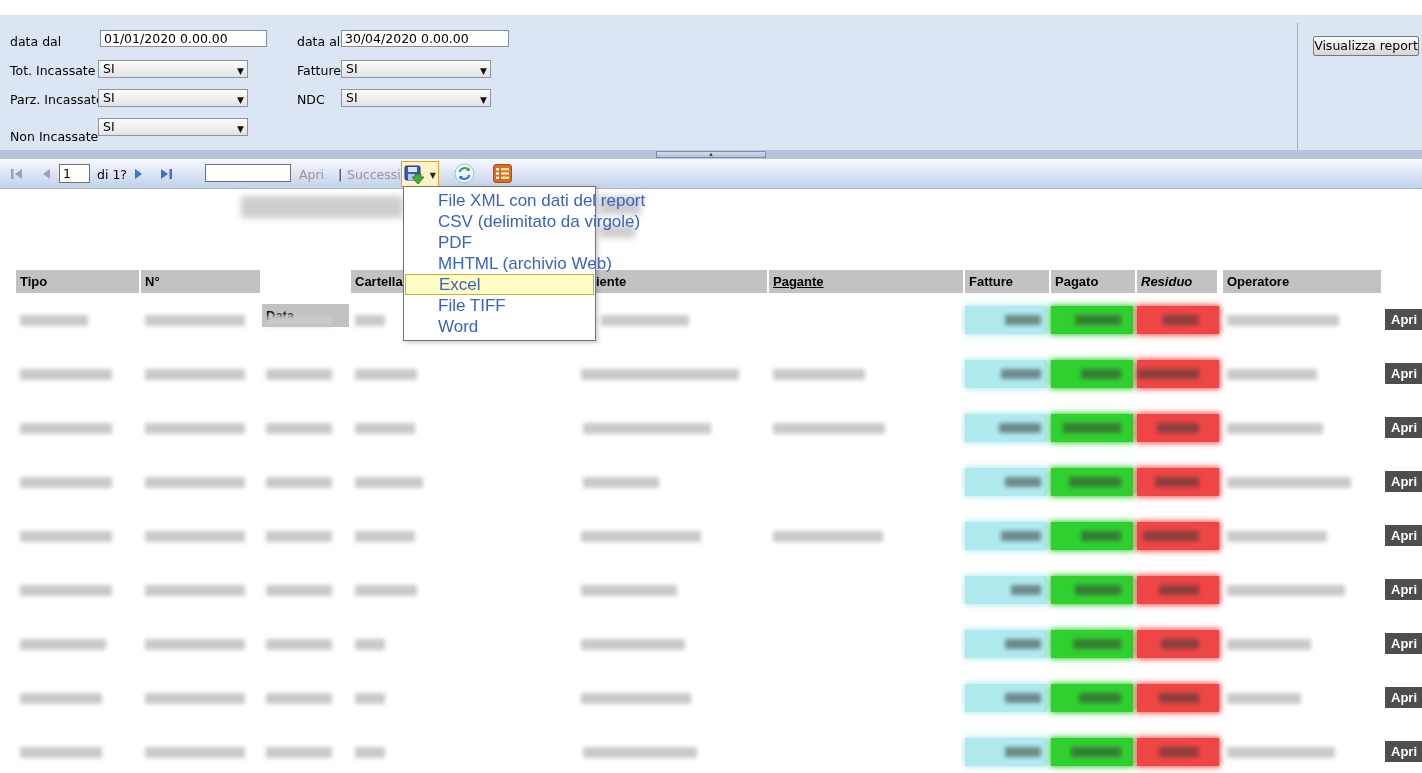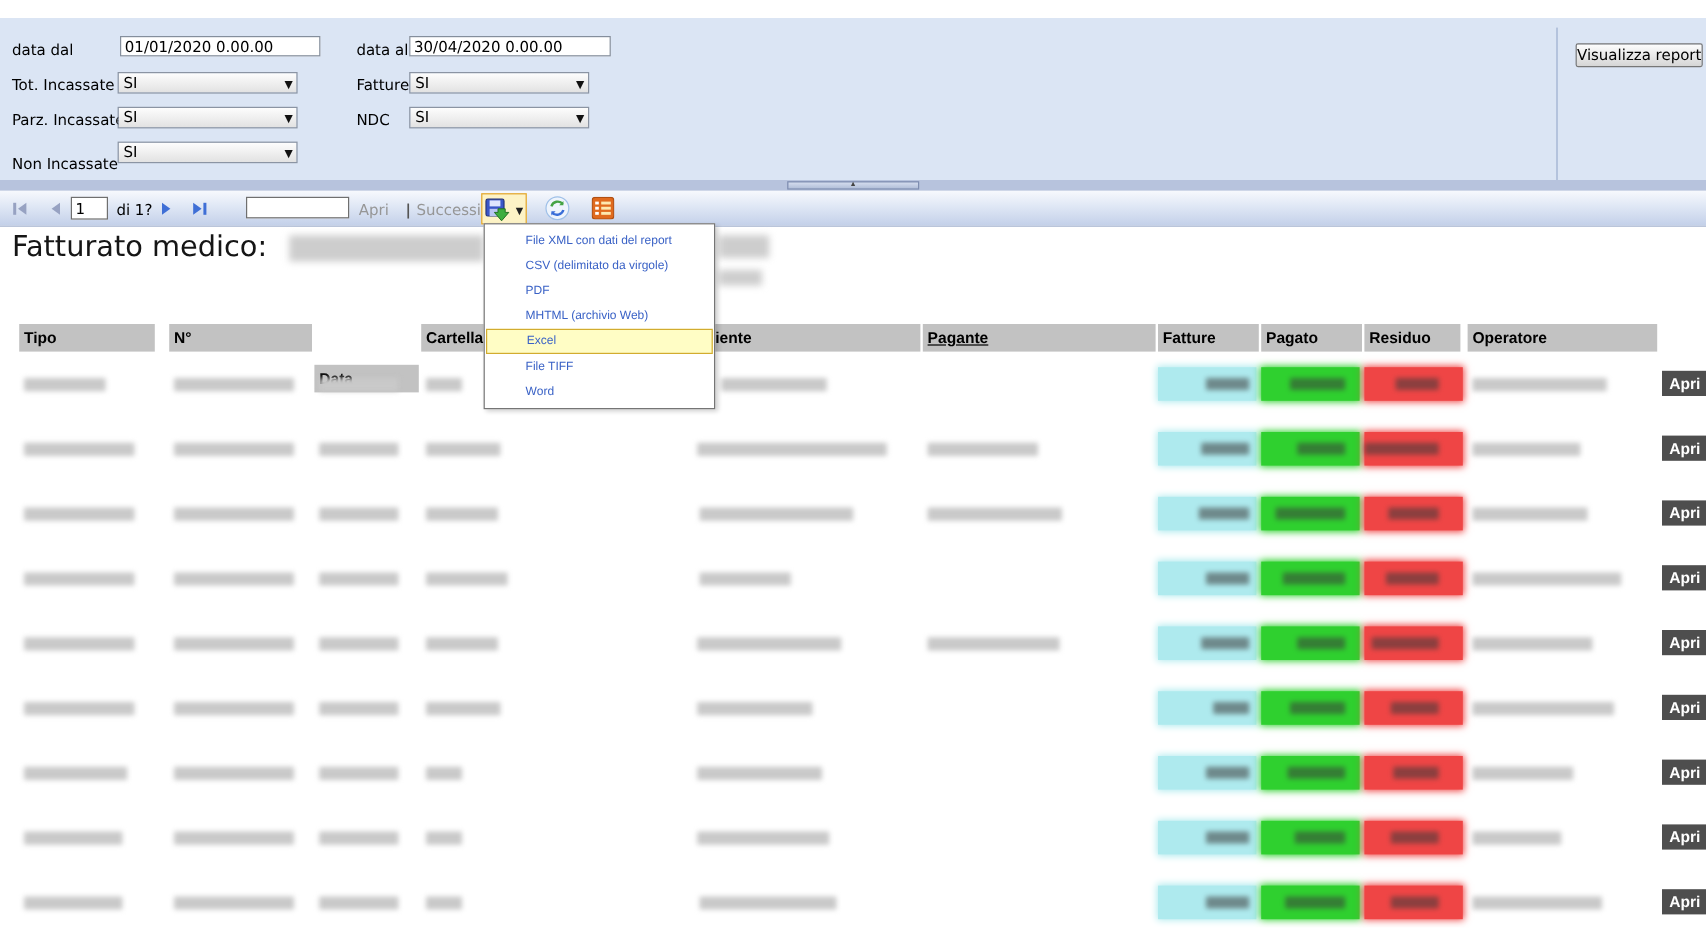--- a/index.html
+++ b/index.html
@@ -54,21 +54,21 @@
     background:#fdf3c6; border:1px solid #e0a42b; cursor:pointer; }
   #exportbtn svg { position:absolute; left:2px; top:3px; }
   #exportbtn .caret { position:absolute; right:2px; top:9px; font-size:8px; color:#222; }
   #refreshbtn { position:absolute; left:454px; top:4px; width:21px; height:21px; cursor:pointer; }
   #feedbtn { position:absolute; left:493px; top:5px; width:19px; height:19px; cursor:pointer; }
 
   
   #exportmenu { position:absolute; left:403px; top:186px; width:193px; background:#fff;
     border:1px solid #757575; box-shadow:2px 2px 4px rgba(0,0,0,.2); padding:3px 0; z-index:50; }
   #exportmenu .mi { position:relative; height:21px; line-height:21px; padding-left:34px;
-    font-size:10px; color:#3a62c6; cursor:pointer; white-space:nowrap; }
+    font-size:17px; color:#3a62c6; cursor:pointer; white-space:nowrap; }
   #exportmenu .mi.hl { background:#fffdc5; border:1px solid #d2ac2f; margin:0 1px;
     height:21px; line-height:19px; padding-left:33px; }
 
   
   #reporttitle { position:absolute; left:10px; top:191px; font-family:"DejaVu Sans",sans-serif;
     font-size:24px; color:#151515; white-space:nowrap; }
   .redact { position:absolute; background:#cdcdcd; filter:blur(3px); border-radius:1px; }
 
   #tablehdr { position:absolute; top:270px; left:0; width:1422px; height:23px; }
   .hcell { position:absolute; top:0; height:23px; background:#c2c2c2; color:#000;
@@ -162,37 +162,36 @@
       <rect x="0.5" y="0.5" width="18" height="18" rx="2.5" fill="#e06a1e" stroke="#b04f12"></rect>
       <rect x="3" y="4" width="3" height="2.4" fill="#fff"></rect>
         <rect x="8" y="4" width="8" height="2.4" fill="#fde8b0"></rect>
       <rect x="3" y="8.3" width="3" height="2.4" fill="#fff"></rect>
         <rect x="8" y="8.3" width="8" height="2.4" fill="#fde8b0"></rect>
       <rect x="3" y="12.6" width="3" height="2.4" fill="#fff"></rect>
         <rect x="8" y="12.6" width="8" height="2.4" fill="#fde8b0"></rect>
     </svg>
   </div>
 
-  <div id="reporttitle">Fatturato medico:</div>
   <div id="redactions">
       <div class="redact" style="left: 241px; top: 196px; width: 162px; height: 22px;"></div>
       <div class="redact" style="left: 599px; top: 196px; width: 42px; height: 19px;"></div>
       <div class="redact" style="left: 599px; top: 225px; width: 36px; height: 13px;"></div>
     </div>
 
   <div id="tablehdr">
-      <div class="hcell" style="left: 16px; width: 113px;">Tipo</div>
+      <div class="hcell" style="left: 16px; width: 123px;">Tipo</div>
       <div class="hcell" style="left: 141px; width: 119px;">N°</div>
       <div class="hcell" style="left: 262px; width: 87px; margin-top: 34px;">Data</div>
       <div class="hcell" style="left: 351px; width: 226px;">Cartella</div>
       <div class="hcell" style="left: 579px; width: 188px;">Cliente</div>
       <div class="hcell" style="left: 769px; width: 194px; text-decoration: underline;">Pagante</div>
       <div class="hcell" style="left: 965px; width: 84px;">Fatture</div>
       <div class="hcell" style="left: 1051px; width: 84px;">Pagato</div>
-      <div class="hcell" style="left: 1137px; width: 80px;">Residuo</div>
+      <div class="hcell" style="left: 1137px; width: 80px; font-style: italic;">Residuo</div>
       <div class="hcell" style="left: 1223px; width: 158px;">Operatore</div>
     </div>
 
   <div id="rows">
       <div class="row" style="top: 0px;">
         <div class="blurblock" style="left: 20px; width: 68px;"></div>
         <div class="blurblock" style="left: 145px; width: 100px;"></div>
         <div class="blurblock" style="left: 266px; width: 66px;"></div>
         <div class="blurblock" style="left: 355px; width: 30px;"></div>
         <div class="blurblock" style="left: 601px; width: 88px;"></div>

